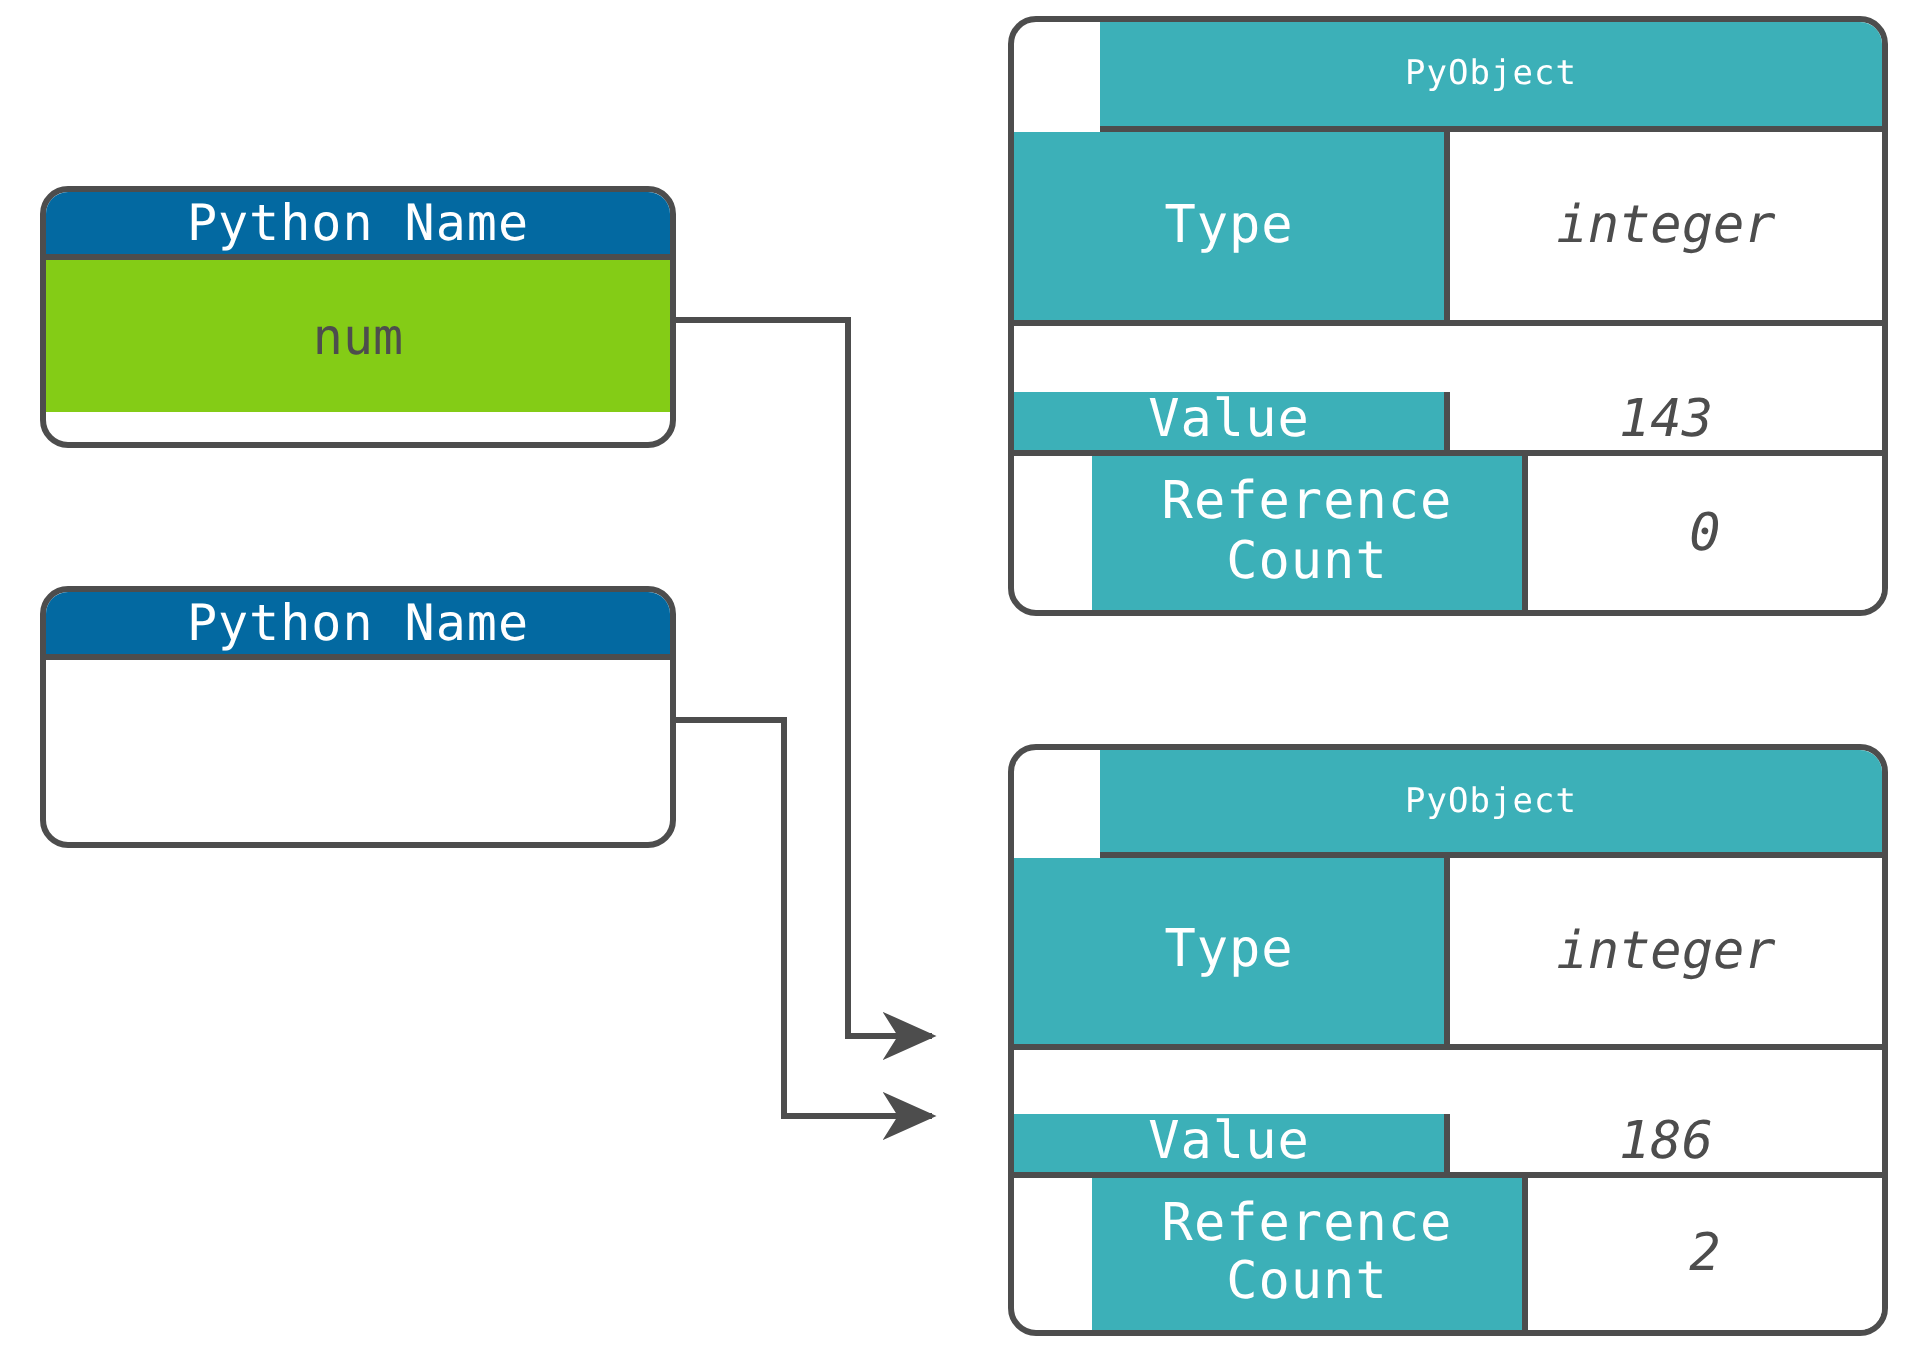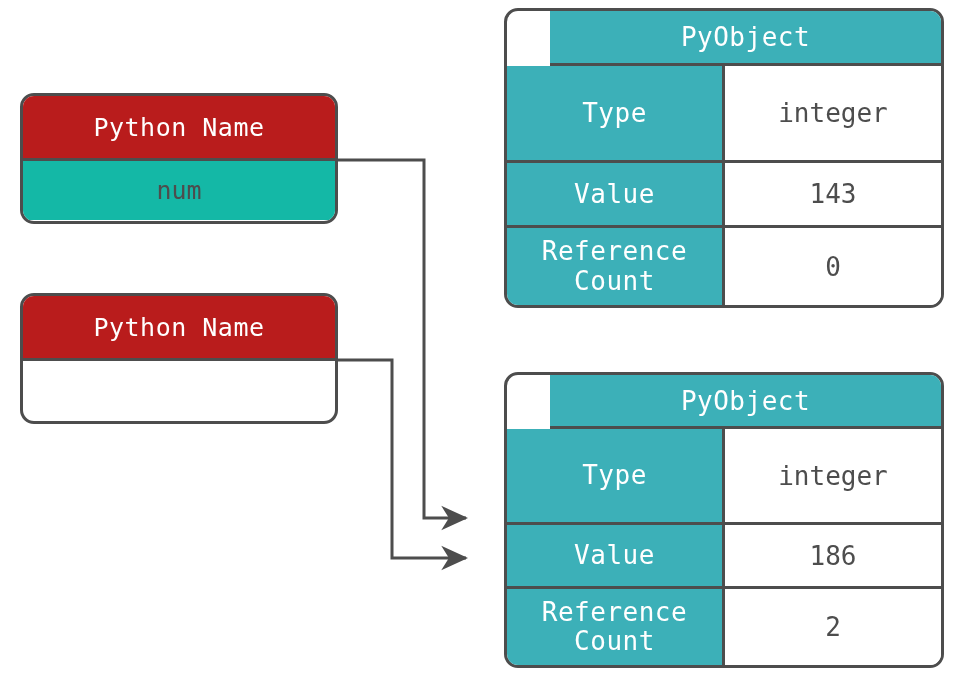--- a/index.html
+++ b/index.html
@@ -26,34 +26,34 @@
     box-sizing: border-box;
     border: 3px solid #4d4d4d;
     border-radius: 14px;
     background: #ffffff;
     overflow: hidden;
   }
 
   
   .namebox .nb-header {
     box-sizing: border-box;
-    height: 65px;
-    background: #b91c1c;
+    height: 34px;
+    background: #0369a1;
     color: #ffffff;
     border-bottom: 3px solid #4d4d4d;
     display: flex;
     align-items: center;
     justify-content: center;
     font-size: 25px;
     letter-spacing: 0.5px;
   }
   .namebox .nb-value {
     box-sizing: border-box;
-    height: 59px;
-    background: #14b8a6;
+    height: 76px;
+    background: #84cc16;
     color: #4d4d4d;
     display: flex;
     align-items: center;
     justify-content: center;
     font-size: 25px;
   }
 
   
   .pytable {
     display: flex;
@@ -61,35 +61,35 @@
   }
   .pt-title {
     box-sizing: border-box;
     height: 57px;
     background: #3cb0b8;
     color: #ffffff;
     border-bottom: 3px solid #4d4d4d;
     display: flex;
     align-items: center;
     justify-content: center;
-    font-size: 26px;
+    font-size: 17px;
     letter-spacing: 0.5px;
     margin-left: 43px;
   }
   .pt-row {
     box-sizing: border-box;
     display: flex;
     border-bottom: 3px solid #4d4d4d;
   }
   .pt-row:last-child {
     border-bottom: none;
   }
   .pt-row.r-type   { height: 101px; }
-  .pt-row.r-value  { height: 67px; }
-  .pt-row.r-refs   { height: 80px; }
+  .pt-row.r-value  { height: 67px; align-items: flex-end; }
+  .pt-row.r-refs   { height: 80px; padding-left: 39px; }
 
   .pt-key {
     box-sizing: border-box;
     width: 218px;
     flex: 0 0 218px;
     background: #3cb0b8;
     color: #ffffff;
     border-right: 3px solid #4d4d4d;
     display: flex;
     align-items: center;
@@ -102,20 +102,21 @@
   }
   .pt-val {
     box-sizing: border-box;
     flex: 1 1 auto;
     background: #ffffff;
     color: #4d4d4d;
     display: flex;
     align-items: center;
     justify-content: center;
     font-size: 26px;
+    font-style: italic;
   }
 
   
   #connectors {
     position: absolute;
     left: 0;
     top: 0;
     width: 960px;
     height: 680px;
     pointer-events: none;

